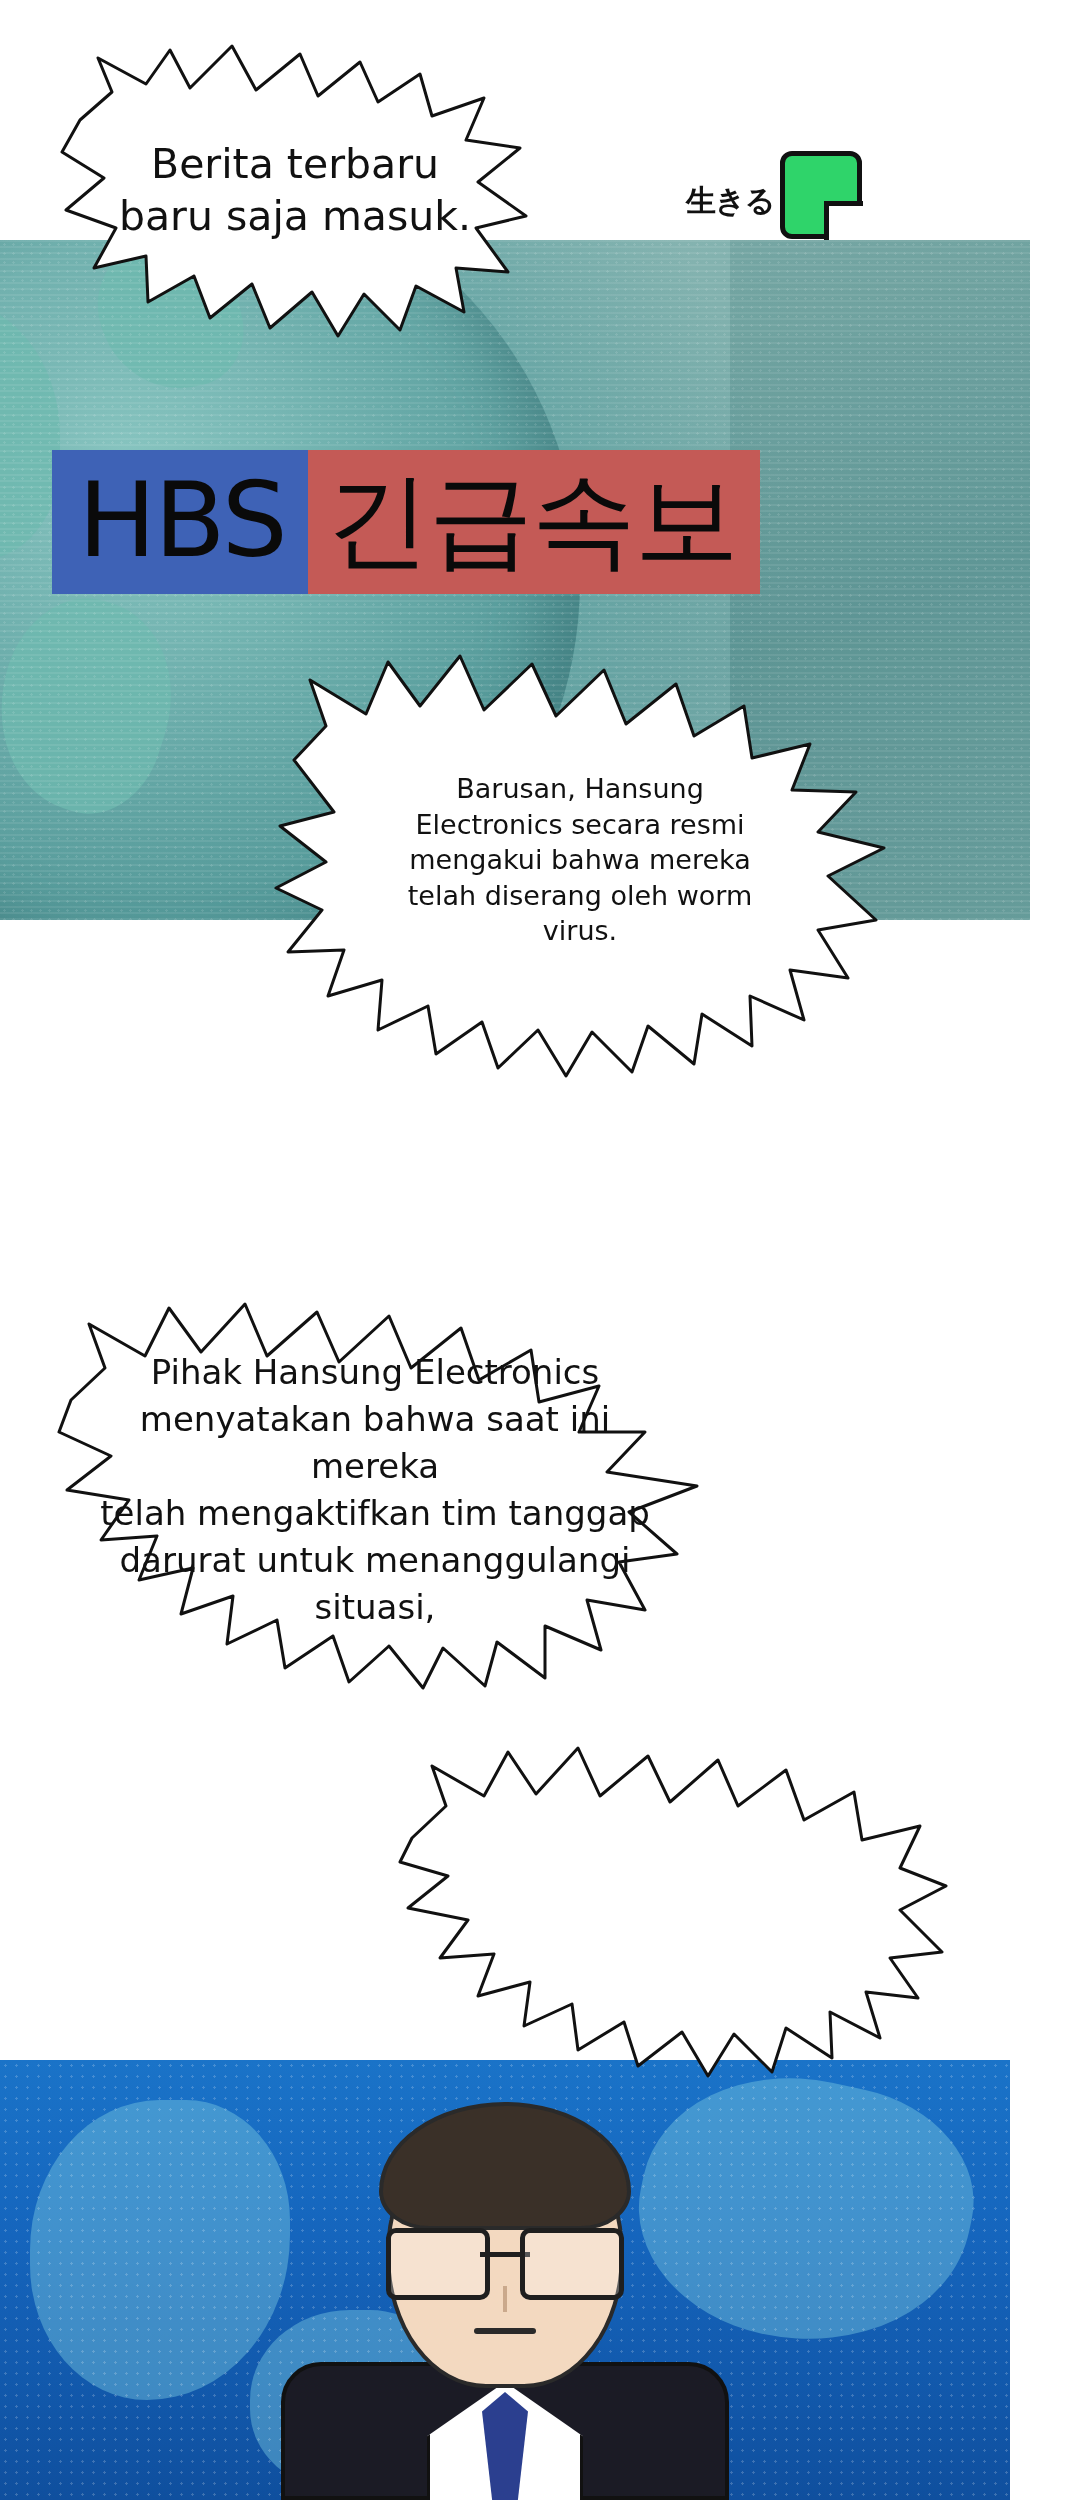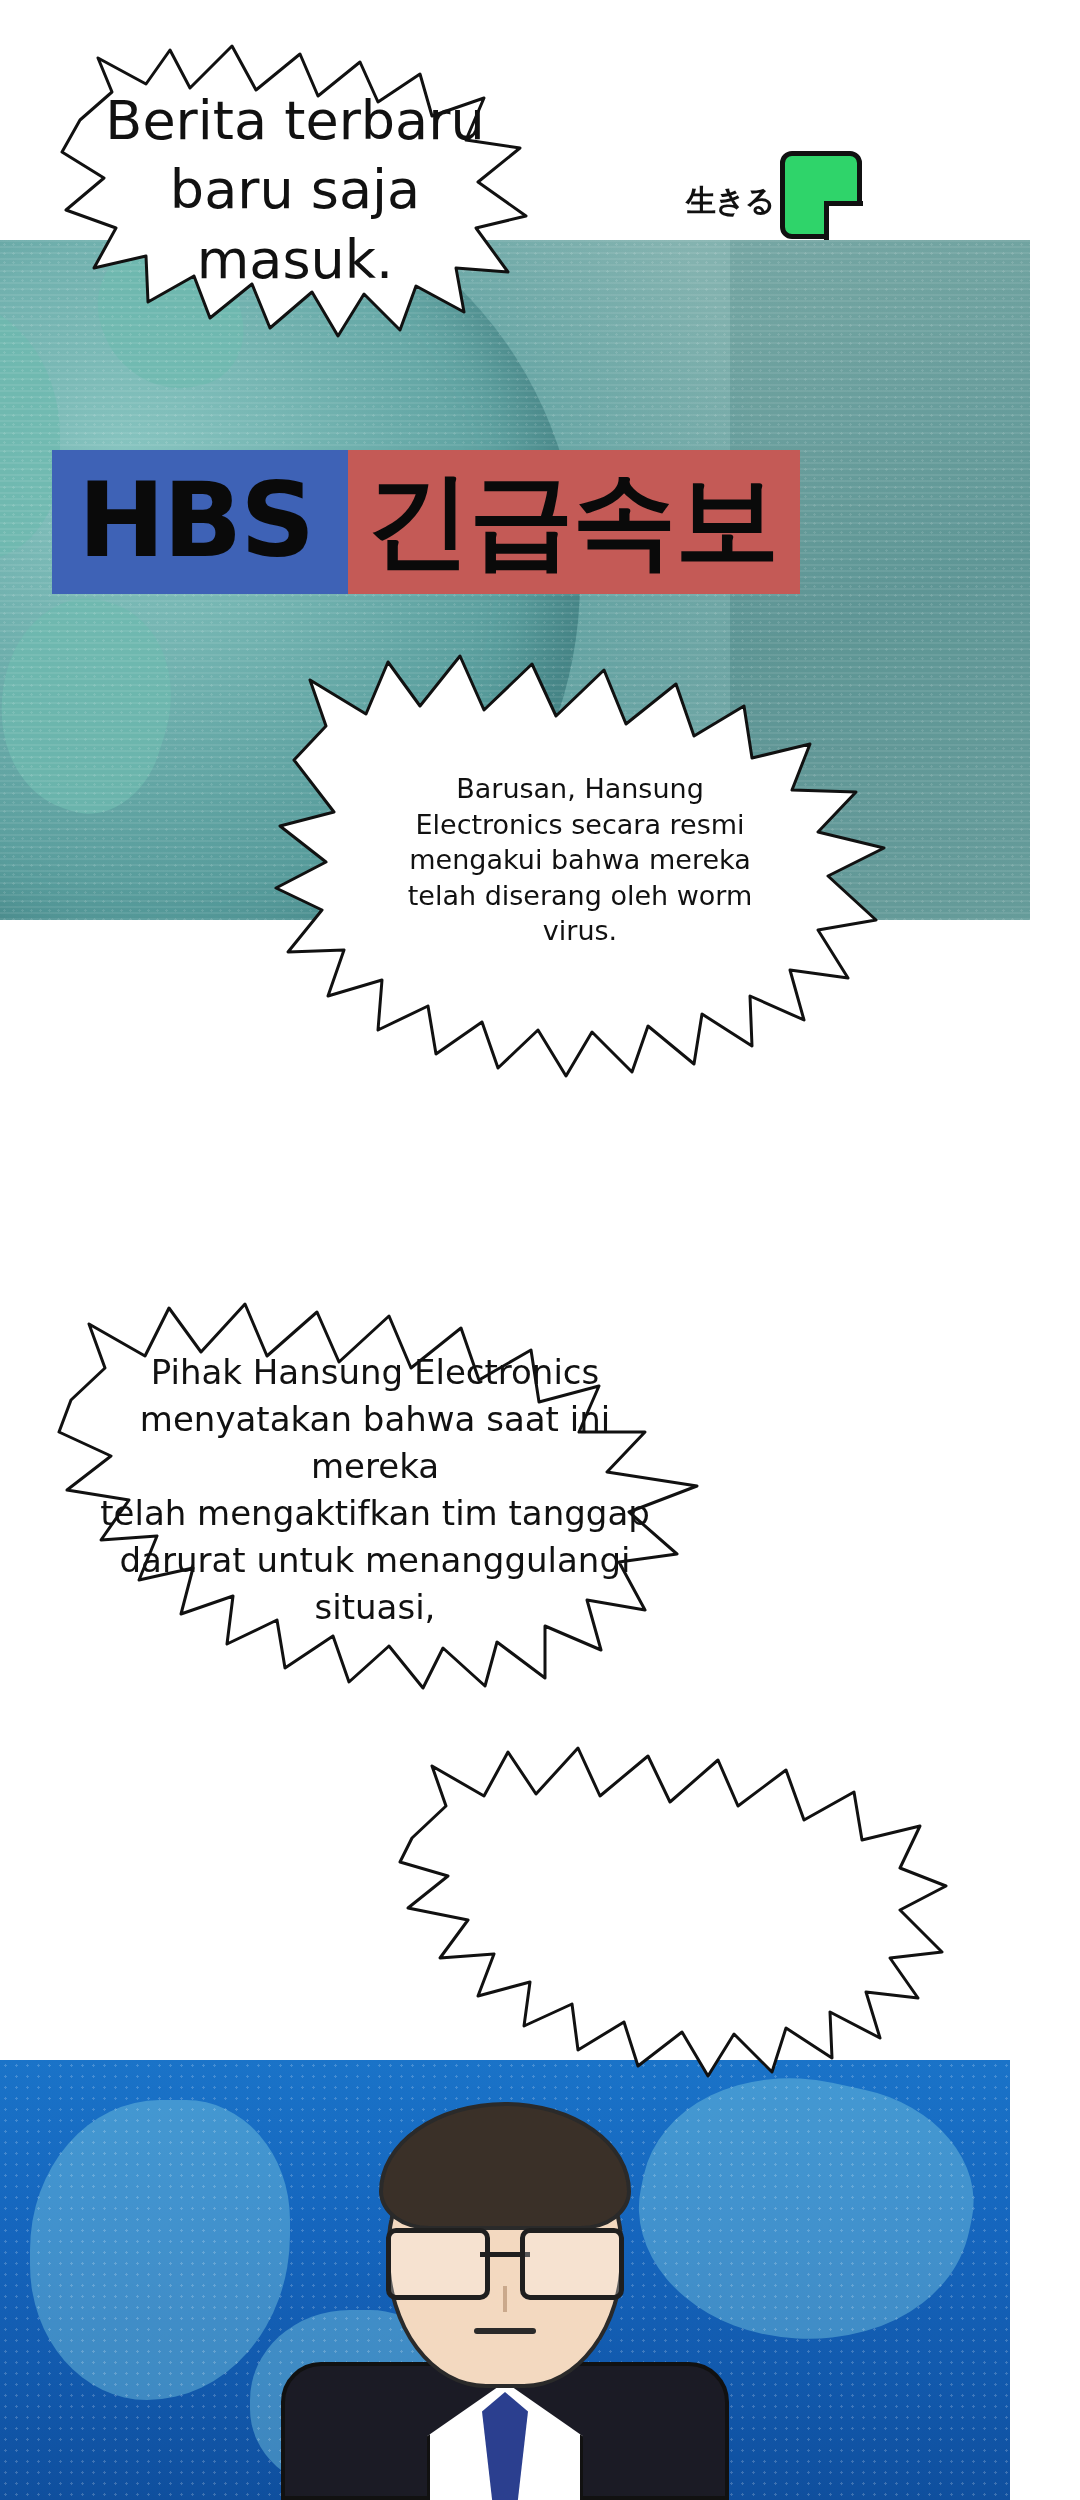--- a/index.html
+++ b/index.html
@@ -84,31 +84,31 @@
     left: 52px;
     top: 450px;
     display: flex;
     align-items: stretch;
     z-index: 5;
   }
   .headline .hbs {
     background: #3e62b6;
     color: #0a0a0a;
     font-family: "DejaVu Sans", sans-serif;
-    font-weight: 700;
+    font-weight: 400;
     font-size: 104px;
     line-height: 1;
-    padding: 18px 35px 22px 26px;
+    padding: 18px 22px 22px 26px;
     letter-spacing: -2px;
   }
   .headline .kr {
     background: #c45a56;
     color: #0a0a0a;
     font-family: "DejaVu Sans", sans-serif;
-    font-weight: 700;
+    font-weight: 400;
     font-size: 104px;
     line-height: 1;
     padding: 18px 22px 16px 18px;
     letter-spacing: -1px;
   }
 
   
   .logo {
     position: absolute;
     right: 14px;
@@ -190,21 +190,21 @@
     width: 100%;
     height: 100%;
   }
   .spiky .txt {
     position: relative;
     z-index: 2;
   }
 
   
   #b1 { left: 60px;  top: 40px;  width: 470px; height: 300px; }
-  #b1 .txt { font-size: 54px; line-height: 1.28; }
+  #b1 .txt { font-size: 41px; line-height: 1.28; }
 
   #b2 { left: 270px; top: 640px; width: 620px; height: 440px; }
   #b2 .txt { font-size: 27px; line-height: 1.32; }
 
   #b3 { left: 45px;  top: 1290px; width: 660px; height: 400px; }
   #b3 .txt { font-size: 34px; line-height: 1.38; }
 
   #b4 { left: 390px; top: 1740px; width: 560px; height: 340px; }
   #b4 .txt { font-size: 31px; line-height: 1.4; }
 

